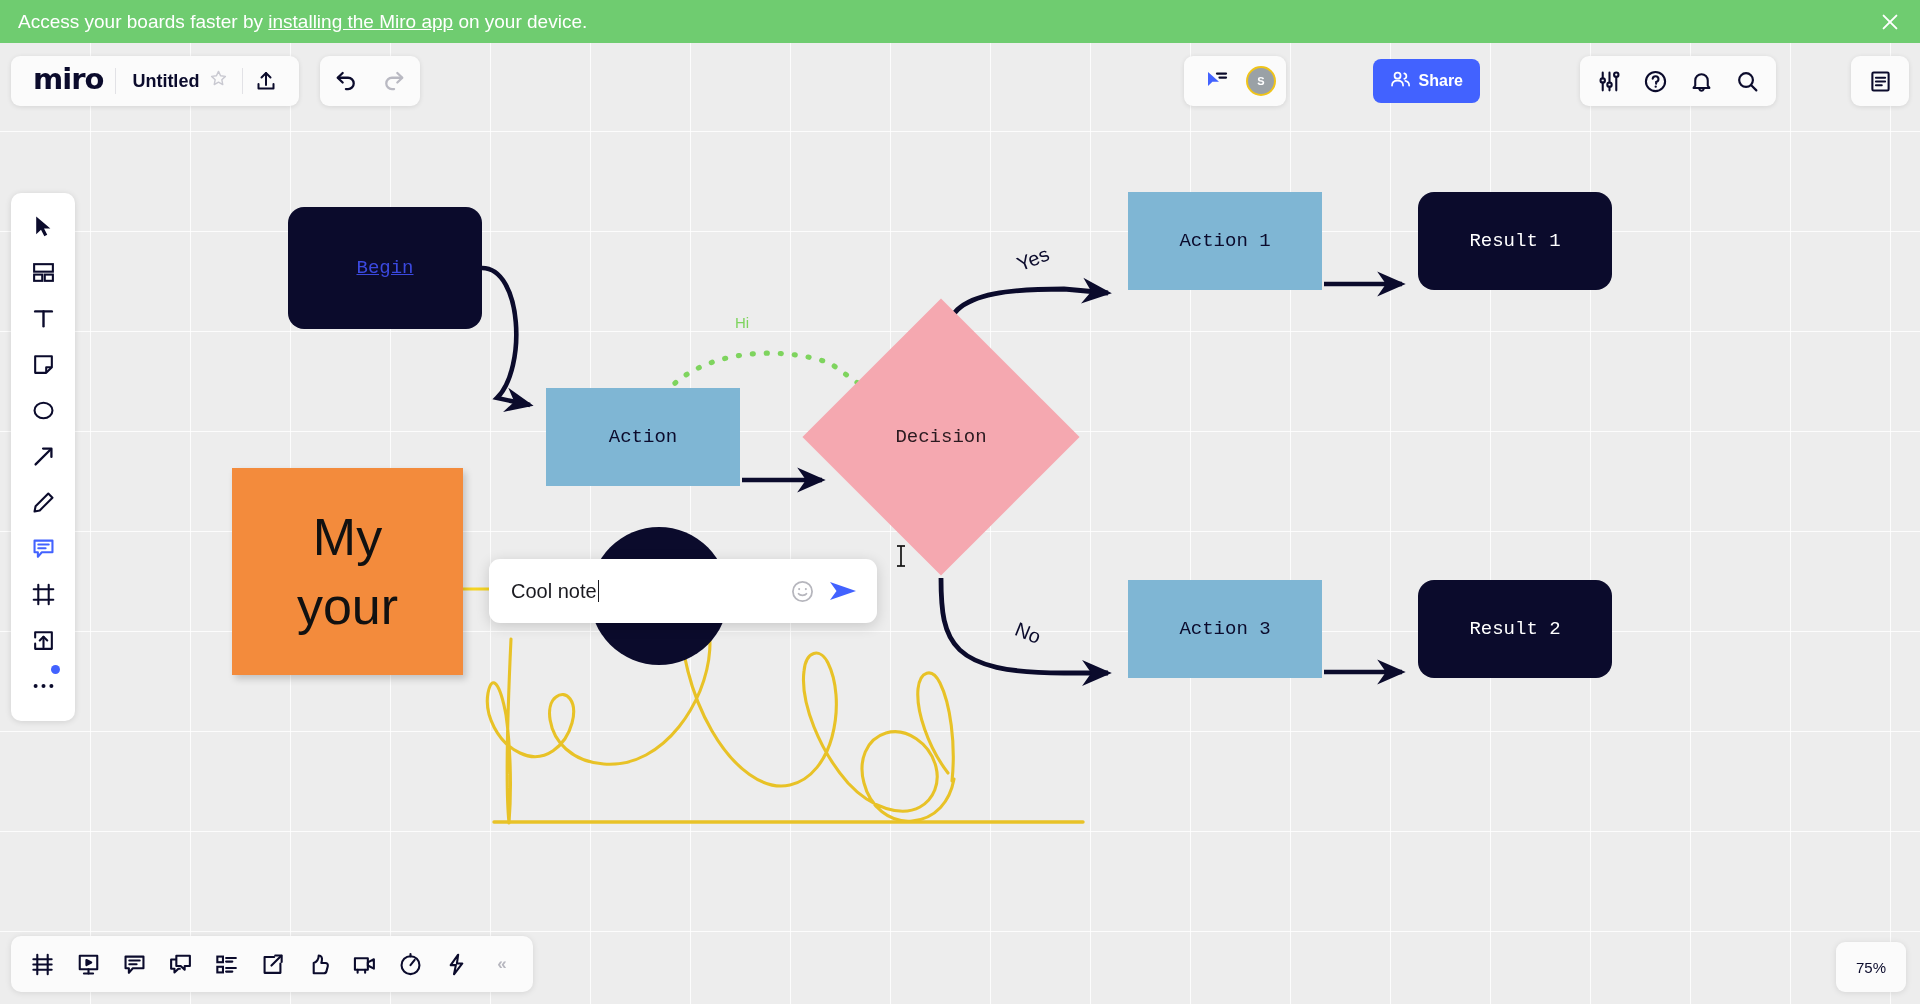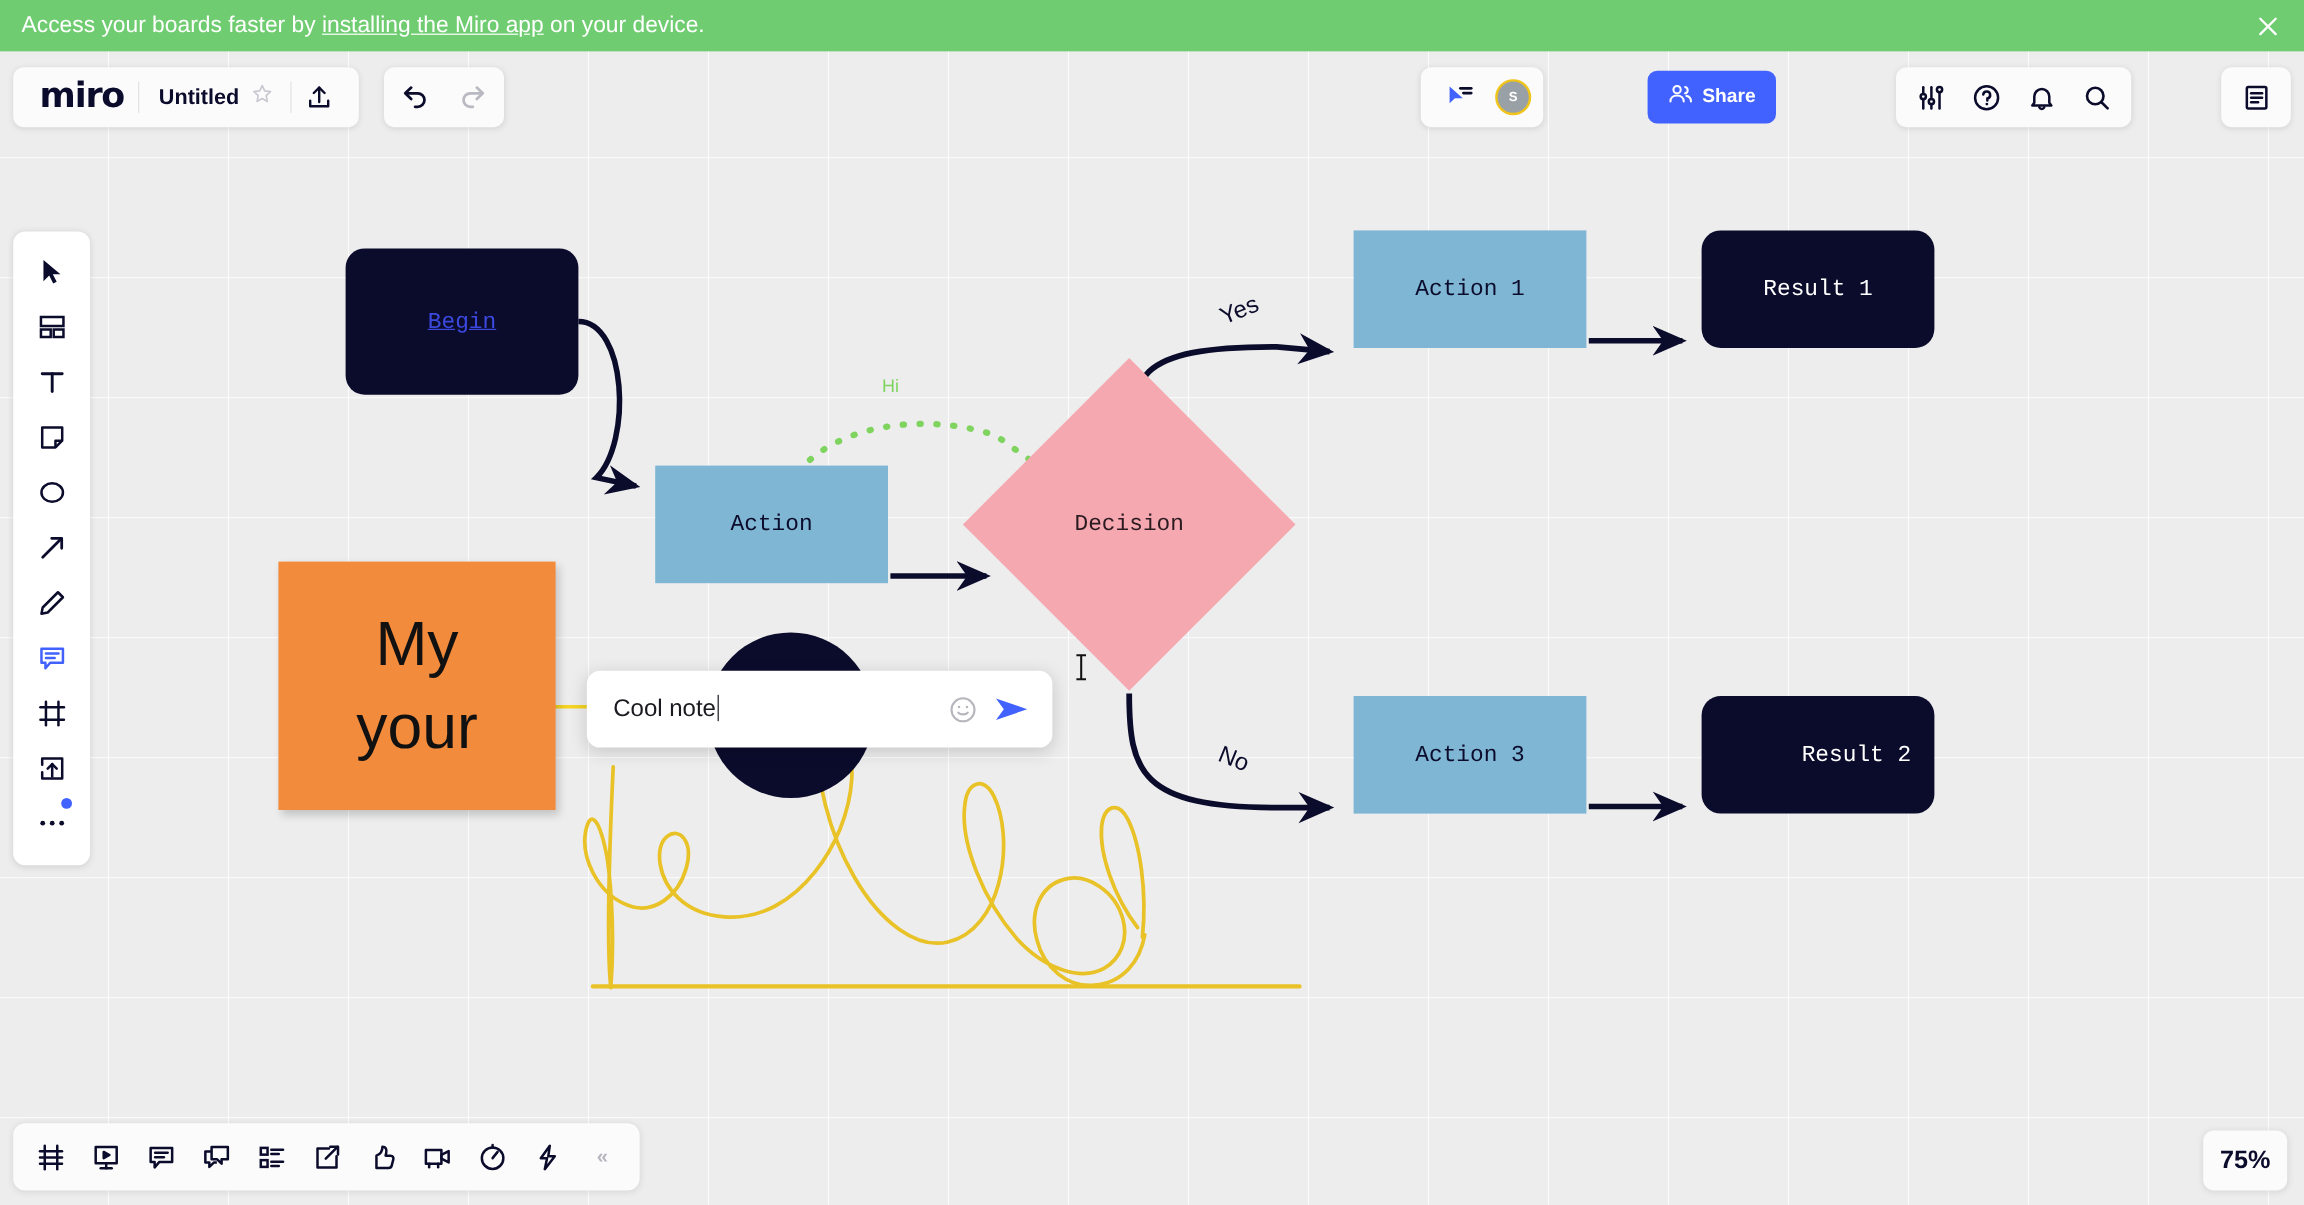--- a/index.html
+++ b/index.html
@@ -118,21 +118,21 @@
     width: 46px; height: 46px; display: flex; align-items: center;
     justify-content: center; cursor: pointer; border-radius: 8px; color: #0b0b2c;
   }
   #collapse-btn { color: #b7b7bf; font-size: 17px; font-weight: 700; }
 
   #zoom-badge {
     position: absolute; right: 14px; bottom: 12px;
     min-width: 70px; height: 50px; background: #fbfbfb;
     border-radius: 9px; box-shadow: 0 1px 6px rgba(0,0,0,0.10);
     display: flex; align-items: center; justify-content: center;
-    font-size: 21px; font-weight: 700; color: #0b0b2c; cursor: pointer;
+    font-size: 15px; font-weight: 400; color: #0b0b2c; cursor: pointer;
   }
 
   
   #comment-box {
     position: absolute; left: 489px; top: 516px;
     width: 388px; height: 64px;
     background: #ffffff; border-radius: 11px;
     box-shadow: 0 3px 14px rgba(0,0,0,0.16);
     display: flex; align-items: center; padding: 0 14px 0 22px;
   }
@@ -225,21 +225,21 @@
         <div style="position: absolute; left: 1418px; top: 537px; width: 194px; height: 98px; background: rgb(11, 11, 44); border-radius: 16px;"></div>
         <div style="position: absolute; left: 590px; top: 484px; width: 138px; height: 138px; background: rgb(11, 11, 44); border-radius: 50%;"></div>
       </div>
     <div id="label-layer">
         <div class="shape-label" style="left: 288px; top: 164px; width: 194px; height: 122px; color: rgb(59, 73, 223); font-size: 19px; text-decoration: underline;">Begin</div>
         <div class="shape-label" style="left: 546px; top: 345px; width: 194px; height: 98px; color: rgb(11, 11, 44); font-size: 19px;">Action</div>
         <div class="shape-label" style="left: 843px; top: 296px; width: 196px; height: 196px; color: rgb(43, 26, 32); font-size: 19px;">Decision</div>
         <div class="shape-label" style="left: 1128px; top: 149px; width: 194px; height: 98px; color: rgb(11, 11, 44); font-size: 19px;">Action 1</div>
         <div class="shape-label" style="left: 1418px; top: 149px; width: 194px; height: 98px; color: rgb(255, 255, 255); font-size: 19px;">Result 1</div>
         <div class="shape-label" style="left: 1128px; top: 537px; width: 194px; height: 98px; color: rgb(11, 11, 44); font-size: 19px;">Action 3</div>
-        <div class="shape-label" style="left: 1418px; top: 537px; width: 194px; height: 98px; color: rgb(255, 255, 255); font-size: 19px; margin-left: 32px;">Result 2</div>
+        <div class="shape-label" style="left: 1418px; top: 537px; width: 194px; height: 98px; color: rgb(255, 255, 255); font-size: 19px;">Result 2</div>
         <div style="position: absolute; left: 1018px; top: 211px; color: rgb(11, 11, 44); font-size: 20px; font-family: &quot;Liberation Sans&quot;, sans-serif; transform: rotate(-22deg); transform-origin: left center; white-space: nowrap;">Yes</div>
         <div style="position: absolute; left: 1016px; top: 574px; color: rgb(11, 11, 44); font-size: 20px; font-family: &quot;Liberation Sans&quot;, sans-serif; transform: rotate(22deg); transform-origin: left center; white-space: nowrap;">No</div>
         <div style="position: absolute; left: 735px; top: 271px; color: rgb(126, 212, 94); font-size: 15px; font-family: &quot;Liberation Sans&quot;, sans-serif; transform: rotate(0deg); transform-origin: left center; white-space: nowrap;">Hi</div>
       </div>
 
     <div id="sticky" style="position: absolute; left: 232px; top: 425px; width: 231px; height: 207px; background: rgb(243, 139, 60); box-shadow: rgba(0, 0, 0, 0.18) 3px 4px 7px; display: flex; flex-direction: column; align-items: center; justify-content: center; color: rgb(17, 17, 17); font-size: 52px; line-height: 1.32;">
         <div>My</div>
         <div>your</div>
       </div>
 

